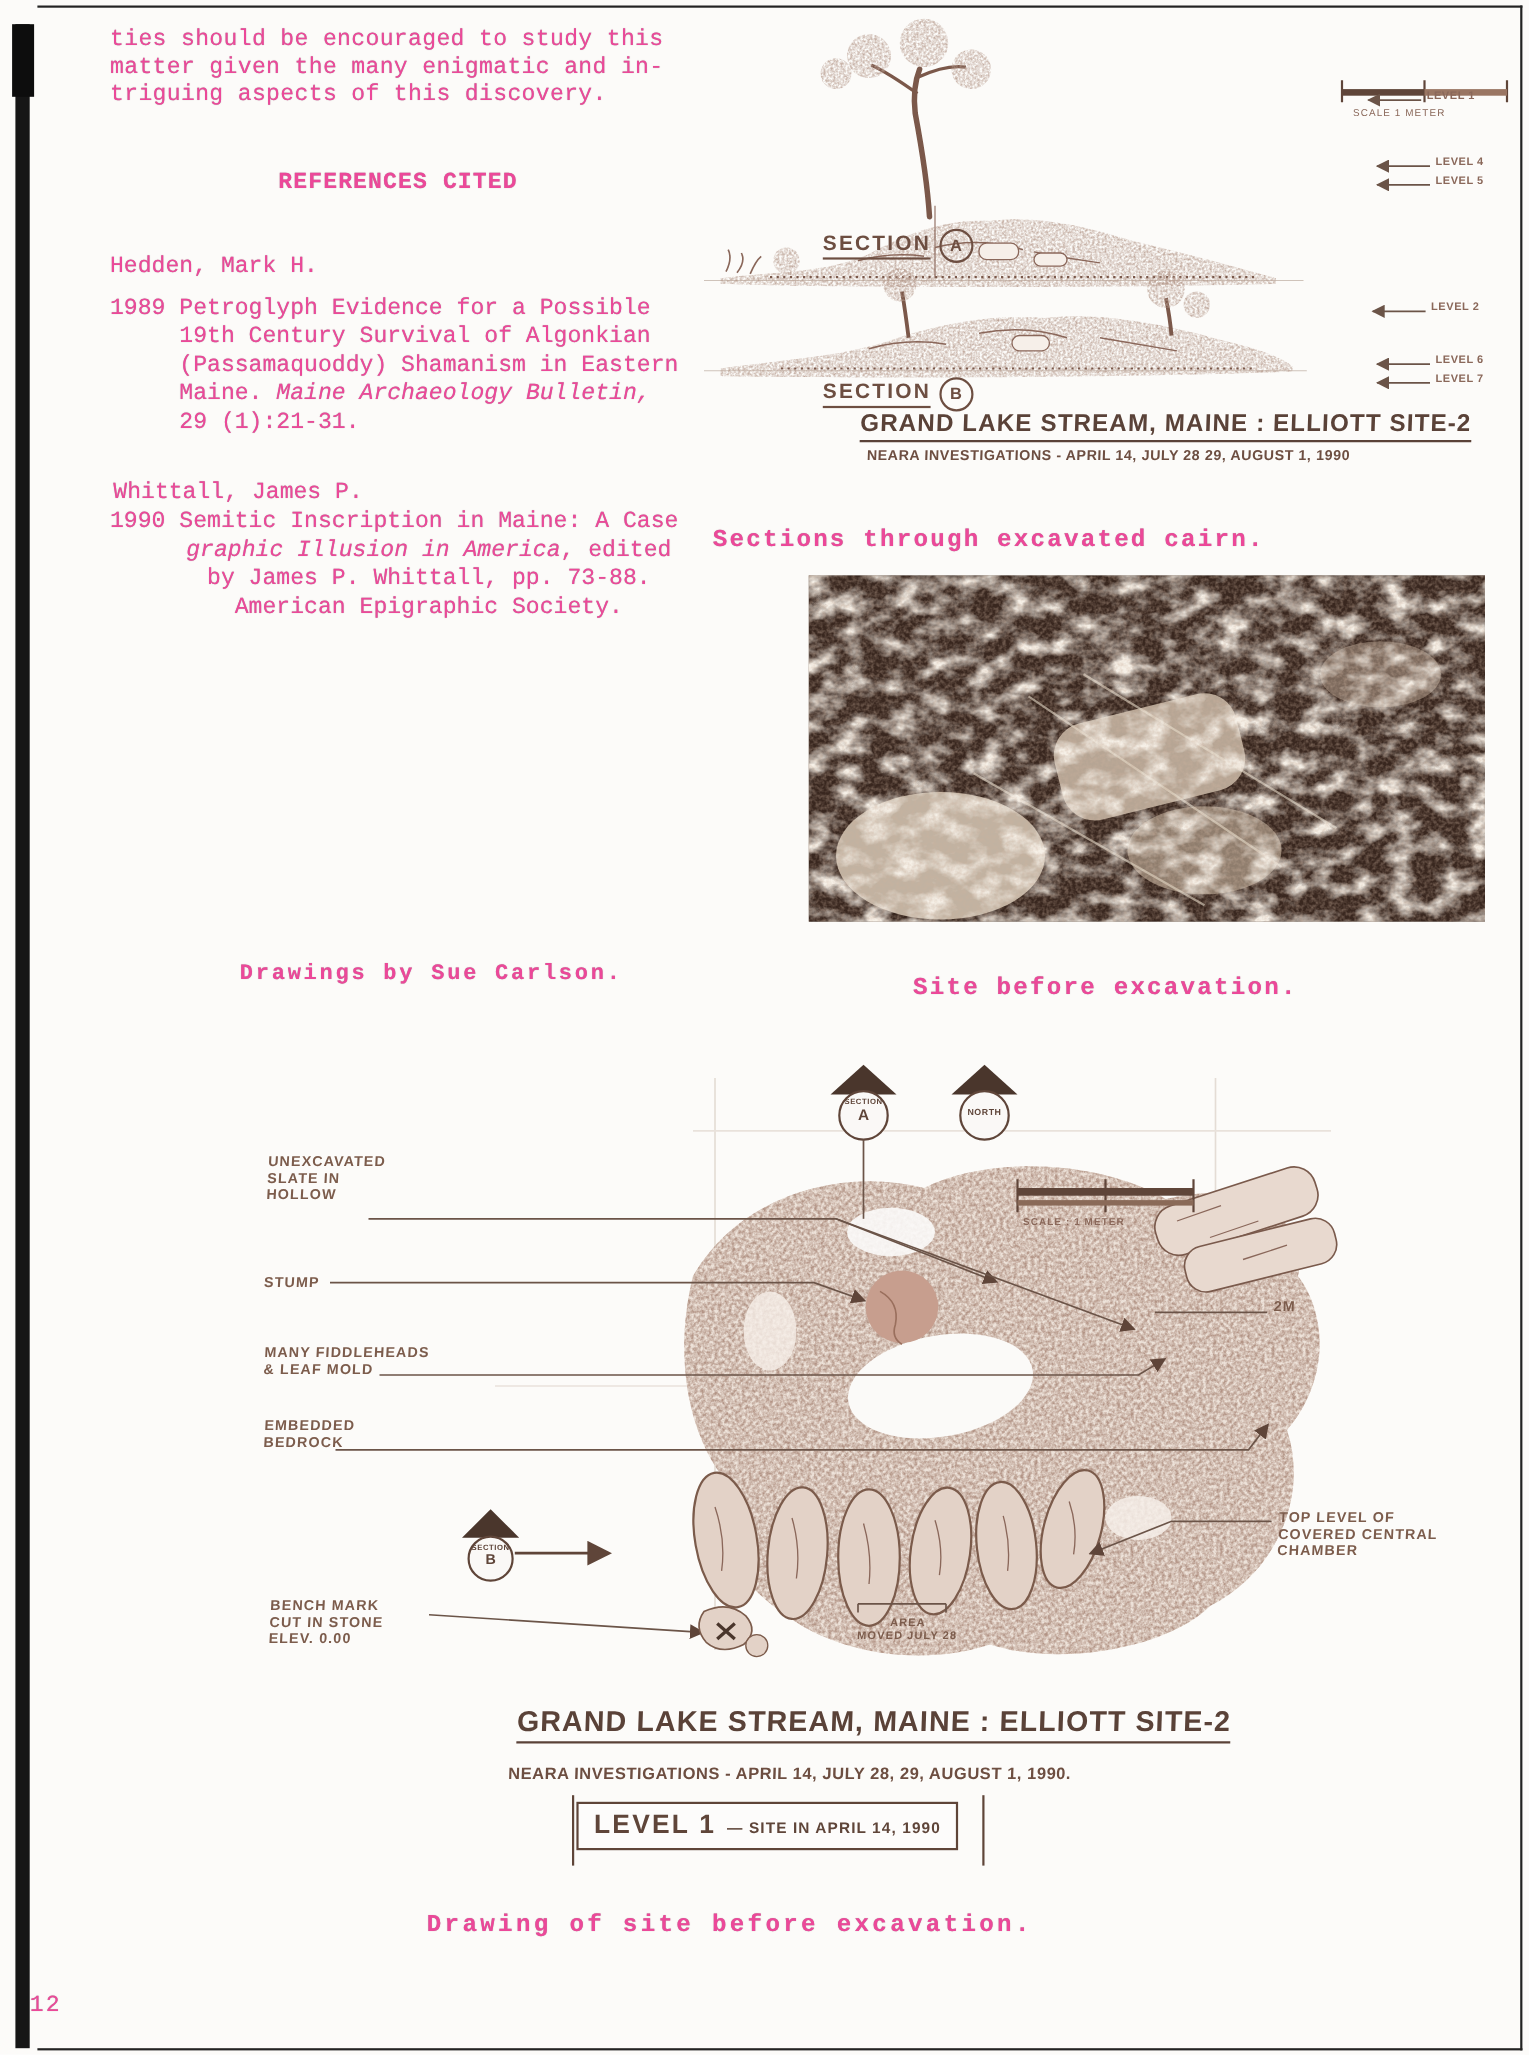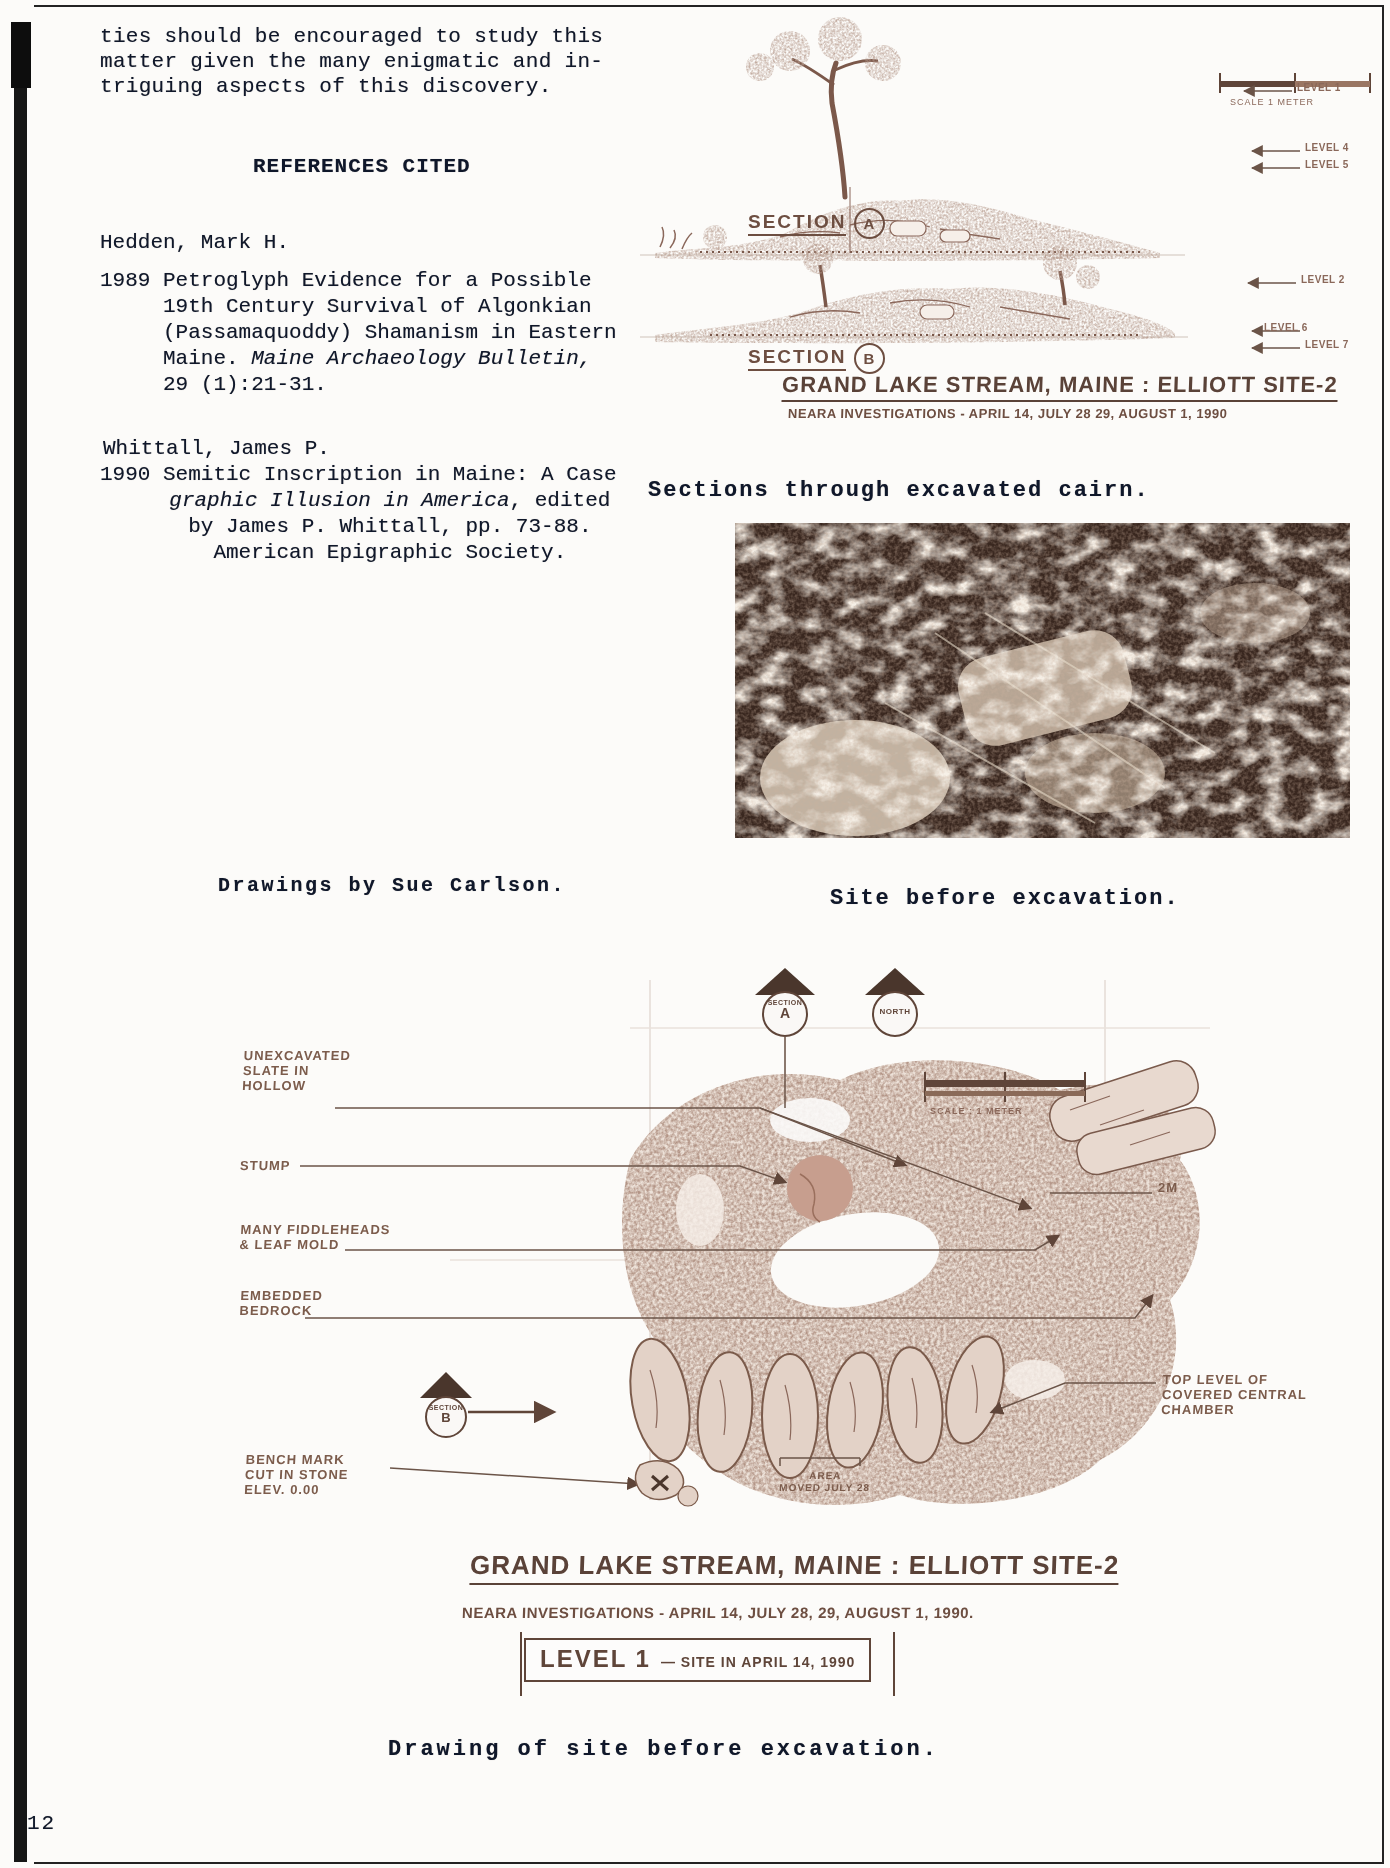--- a/index.html
+++ b/index.html
@@ -4,21 +4,21 @@
 <style>
   html,body{margin:0;padding:0;}
   body{width:1390px;height:1868px;position:relative;background:#ffffff;overflow:hidden;
        font-family:"Liberation Sans",sans-serif;}
   .abs{position:absolute;}
   .paper{left:0;top:0;width:1390px;height:1868px;background:#fcfbf9;}
   .frame{left:34px;top:5px;width:1348px;height:1855px;border:2px solid #232323;border-left:none;}
   .bar-left{left:14px;top:22px;width:13px;height:1840px;background:#161616;}
   .blob-tl{left:11px;top:22px;width:20px;height:66px;background:#0d0d0d;}
   
-  .type{font-family:"Liberation Mono","DejaVu Sans Mono",monospace;color:#0f172a;
+  .type{font-family:"Liberation Mono","DejaVu Sans Mono",monospace;color:#ec4899;
         text-shadow:0 0 .7px rgba(64,60,57,.5);}
   .pre{white-space:pre-line;}
   .rich .line{white-space:pre;}
   .it{font-style:italic;}
   .cap{font-weight:bold;letter-spacing:2px;}
   
   .hand{font-family:"Liberation Sans","DejaVu Sans",sans-serif;color:#6d4e41;}
   .lbl{font-size:13px;line-height:15px;letter-spacing:1px;font-weight:bold;color:#7c5c4c;
        transform:skewX(-3deg);}
   .seclab{display:flex;align-items:center;gap:8px;font-weight:bold;letter-spacing:2px;
@@ -130,21 +130,21 @@
   <path d="M612,316 H660" stroke="#6b5448" stroke-width="1.5" marker-start="url(#ahL)" fill="none"></path>
   <path d="M612,333 H660" stroke="#6b5448" stroke-width="1.5" marker-start="url(#ahL)" fill="none"></path>
 </svg>
 
 <div class="abs hand" style="left:1230px;top:97px;font-size:9px;letter-spacing:1px;color:#8a685a;">SCALE 1 METER</div>
 
 <div class="abs lvl" style="left:1297px;top:82px;">LEVEL 1</div>
 <div class="abs lvl" style="left:1305px;top:142px;">LEVEL 4</div>
 <div class="abs lvl" style="left:1305px;top:159px;">LEVEL 5</div>
 <div class="abs lvl" style="left:1301px;top:274px;">LEVEL 2</div>
-<div class="abs lvl" style="left:1264px;top:322px;">LEVEL 6</div>
+<div class="abs lvl" style="left:1305px;top:322px;">LEVEL 6</div>
 <div class="abs lvl" style="left:1305px;top:339px;text-align:center;">LEVEL 7</div>
 
 <div class="abs seclab" style="left:748px;top:208px;">
   <span class="word">SECTION</span>
   <span class="circ">A</span>
 </div>
 <div class="abs seclab" style="left:748px;top:343px;">
   <span class="word">SECTION</span>
   <span class="circ">B</span>
 </div>

